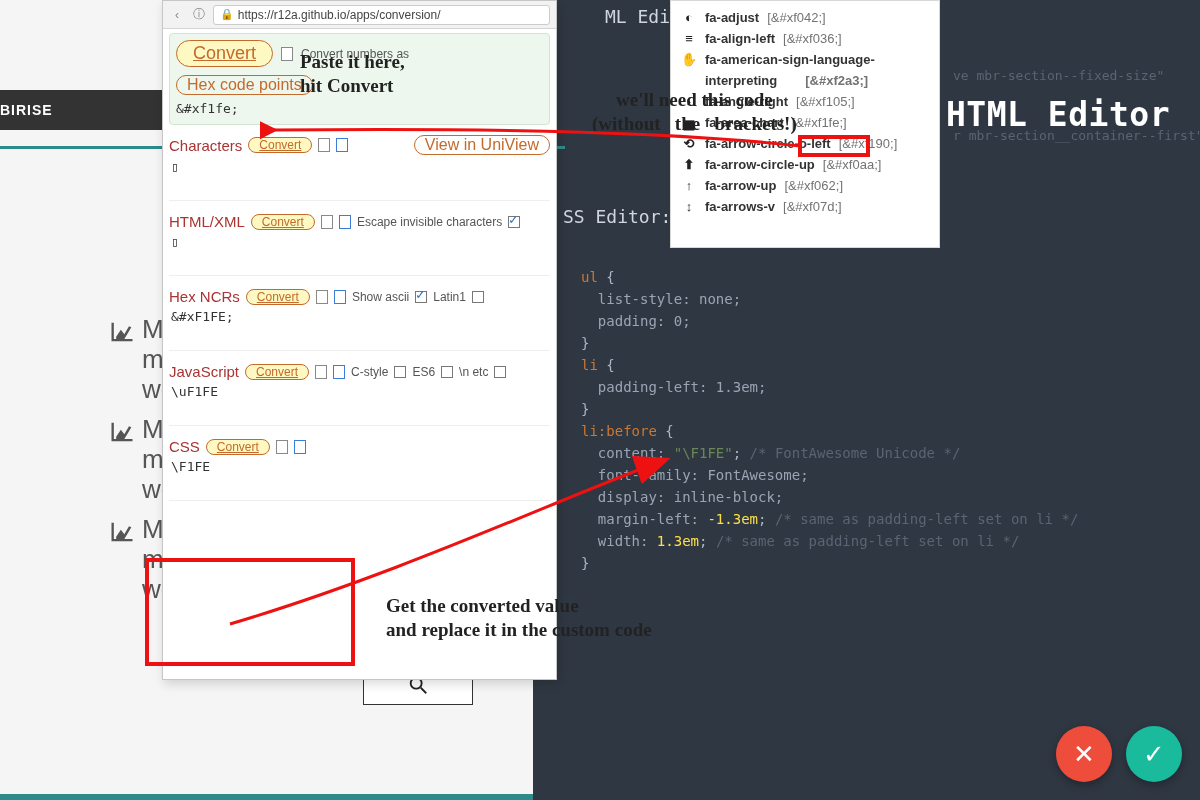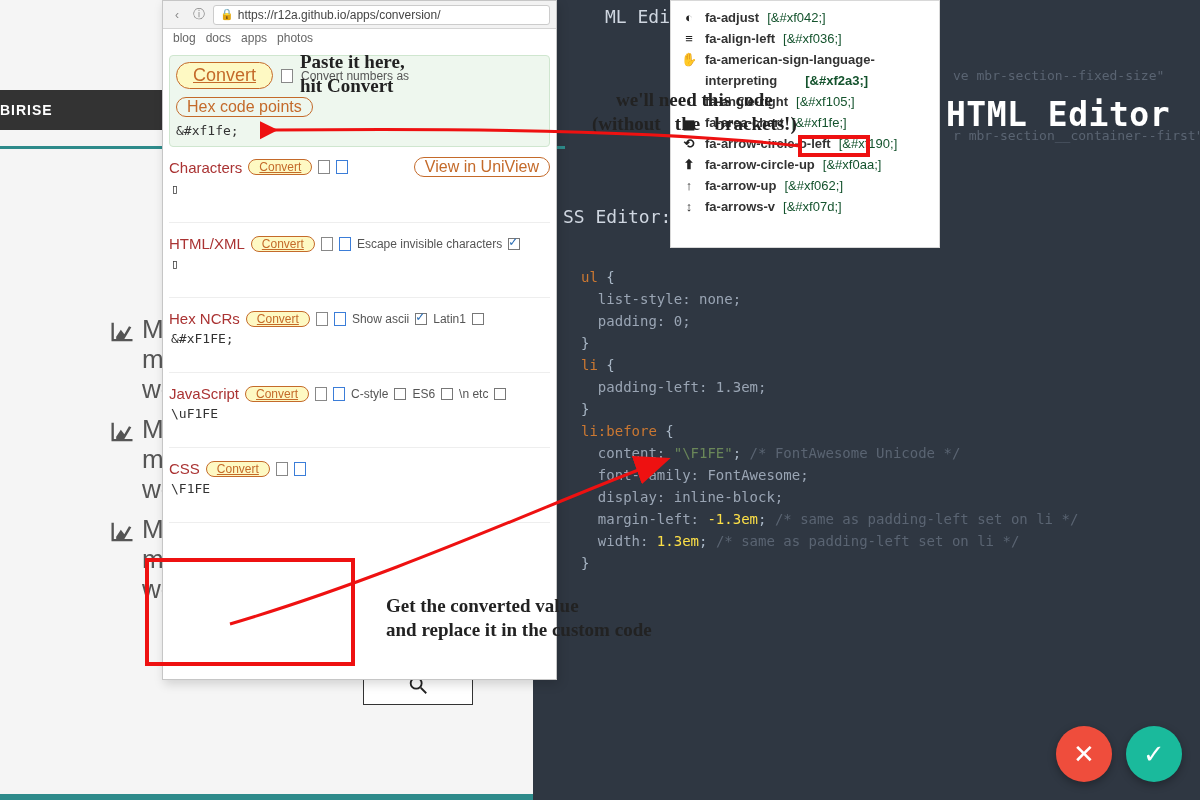--- a/index.html
+++ b/index.html
@@ -124,21 +124,21 @@
 
   
   .icon-popup {
     position: absolute; left: 670px; top: 0; width: 270px; height: 248px;
     background: #fff; border: 1px solid #d8d8d8; padding: 6px 10px;
     font-family: Arial, sans-serif; font-size: 13px;
   }
   .icon-row { display: flex; align-items: center; gap: 8px; padding: 3px 0; }
   .icon-row .ic { width: 16px; text-align: center; font-weight: bold; color: #222; }
   .icon-row .nm { font-weight: 700; color: #333; }
-  .icon-row .cd { color: #14532d; }
+  .icon-row .cd { color: #737373; }
   .icon-row.sub { padding-left: 24px; font-weight: 700; color: #333; gap: 28px; }
 
   
   .red-box { position: absolute; border: 4px solid #e11; pointer-events:none; }
   .handwriting {
     position: absolute; font-family: "Comic Sans MS", "Segoe Script", cursive;
     color: #222; font-weight: 700; font-size: 19px; line-height: 24px;
     white-space: pre; pointer-events:none;
   }
   svg.red-arrow { position: absolute; pointer-events:none; }
@@ -218,26 +218,20 @@
 
 <div class="converter">
   <div class="addrbar">
     <span class="arrow">‹</span>
     <span class="arrow">ⓘ</span>
     <div class="url-field">
       <span class="lock">🔒</span>
       <span>https://r12a.github.io/apps/conversion/</span>
     </div>
   </div>
-  <div class="toplinks">
-    <span>blog</span>
-    <span>docs</span>
-    <span>apps</span>
-    <span>photos</span>
-  </div>
 
   <div class="conv-top">
     <div class="conv-top-row1">
       <button class="btn big">Convert</button>
       <span class="mini-ic"></span>
       <span class="small-label">Convert numbers as</span>
       <span class="link-pill">Hex code points</span>
     </div>
     <input class="conv-input" value="&amp;#xf1fe;" style="">
   </div>

